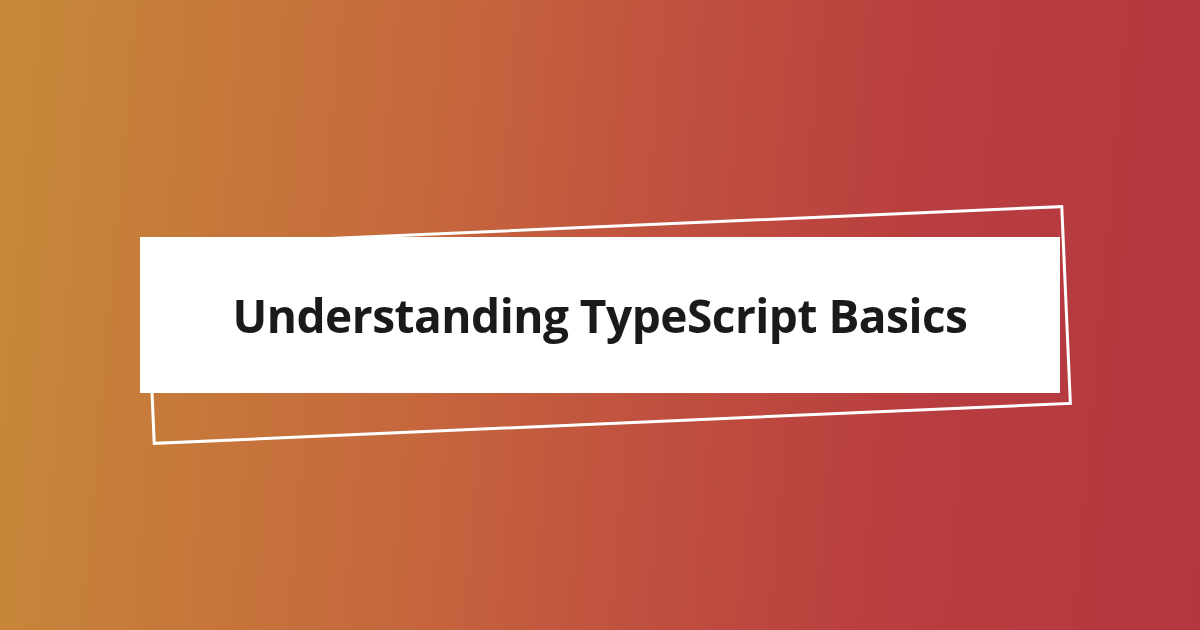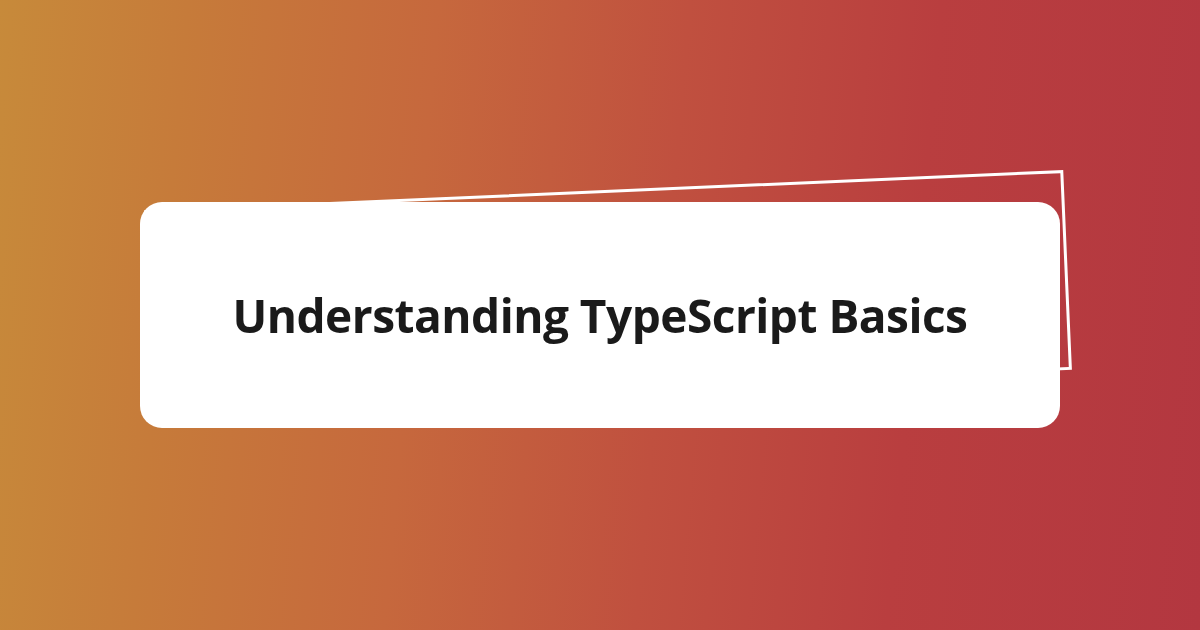--- a/index.html
+++ b/index.html
@@ -34,26 +34,25 @@
       height: 200px;
       border: 3px solid #ffffff;
       transform: rotate(-2.5deg);
       top: -12px;
       left: 8px;
     }
     .title-card {
       position: relative;
       background: #ffffff;
       width: 920px;
-      height: 226px;
+      height: 156px;
       display: flex;
       align-items: center;
       justify-content: center;
       padding: 0 40px;
-      border-radius: 22px;
     }
     .title-text {
       font-size: 46px;
       font-weight: 700;
       color: #1a1a1a;
       text-align: center;
       letter-spacing: -0.5px;
     }
   </style>
 </head>

